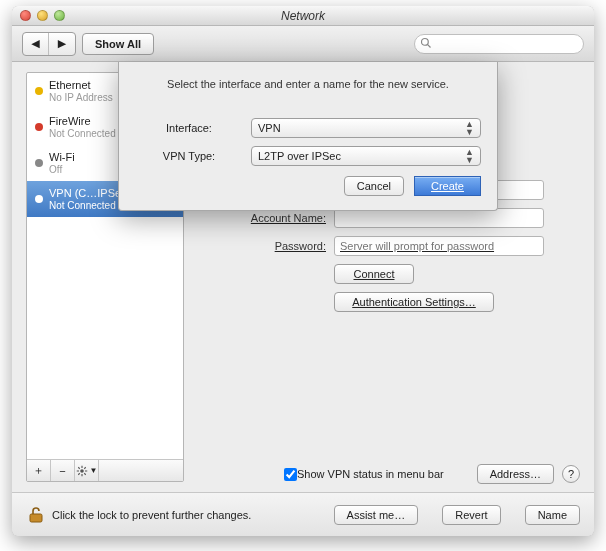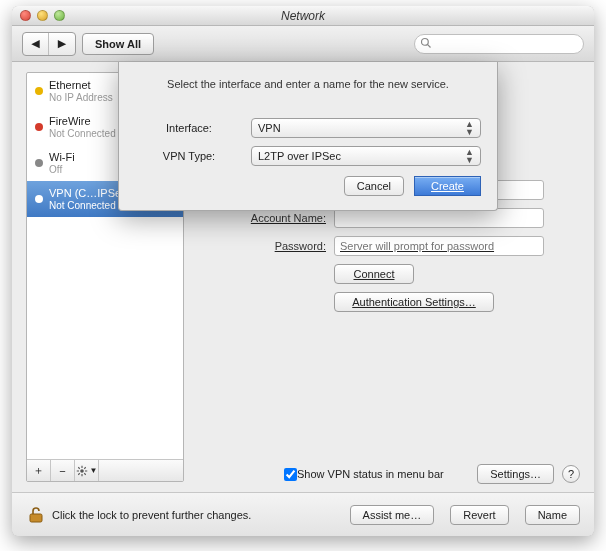--- a/index.html
+++ b/index.html
@@ -46,21 +46,21 @@
   .frow{display:flex;align-items:center;gap:8px;}
   .frow label{width:128px;text-align:right;color:#333;}
   .frow input[type=text]{flex:0 0 210px;height:20px;border:1px solid #b5b5b5;border-radius:3px;padding:0 5px;background:#fff;}
   .small-btn{height:20px;padding:0 12px;border:1px solid #9d9d9d;border-radius:4px;background:linear-gradient(#fff,#e9e9e9);box-shadow:0 1px 0 #fff inset;}
   .right-bottom{position:absolute;bottom:8px;left:0;right:14px;display:flex;align-items:center;gap:8px;}
   .right-bottom .cbx{margin-left:100px;display:flex;align-items:flex-start;}
   .right-bottom .pushr{flex:1;}
   .hcircle{width:18px;height:18px;border-radius:50%;border:1px solid #9d9d9d;display:flex;align-items:center;justify-content:center;background:linear-gradient(#fff,#e9e9e9);font-size:11px;color:#555;}
   .blurred{color:transparent;text-shadow:0 0 6px rgba(0,0,0,.5);}
   
-  .footer{height:44px;border-top:1px solid #c7c7c7;background:linear-gradient(#f4f4f4,#e3e3e3);display:flex;align-items:center;padding:0 14px;gap:16px;}
+  .footer{height:44px;border-top:1px solid #c7c7c7;background:linear-gradient(#f4f4f4,#e3e3e3);display:flex;align-items:center;padding:0 14px;gap:24px;}
   .footer .locktxt{display:flex;align-items:center;gap:6px;color:#555;font-size:11px;}
   .footer .pushr{flex:1;}
   
   .sheet{
     position:absolute;left:106px;top:56px;width:380px;z-index:5;
     background:#ededed;border:1px solid #a8a8a8;border-radius:0 0 4px 4px;border-top:none;
     box-shadow:0 8px 28px rgba(0,0,0,.35);
     padding:16px 16px 14px;
   }
   .sheet .msg{text-align:center;color:#333;margin-bottom:28px;}
@@ -197,21 +197,21 @@
               <label></label>
               <button class="small-btn" style="flex:0 0 160px;">Authentication Settings…</button>
             </div>
       </div>
       <div class="right-bottom">
         <label class="cbx">
           <input type="checkbox" checked="" style="">
           <span>Show VPN status in menu bar</span>
         </label>
         <div class="pushr"></div>
-        <button class="small-btn">Settings…</button>
+        <button class="small-btn">Address…</button>
         <span class="hcircle">
               <span>?</span>
             </span>
       </div>
     </div>
   </div>
 
   <div class="footer">
     <div class="locktxt">
       <span>

